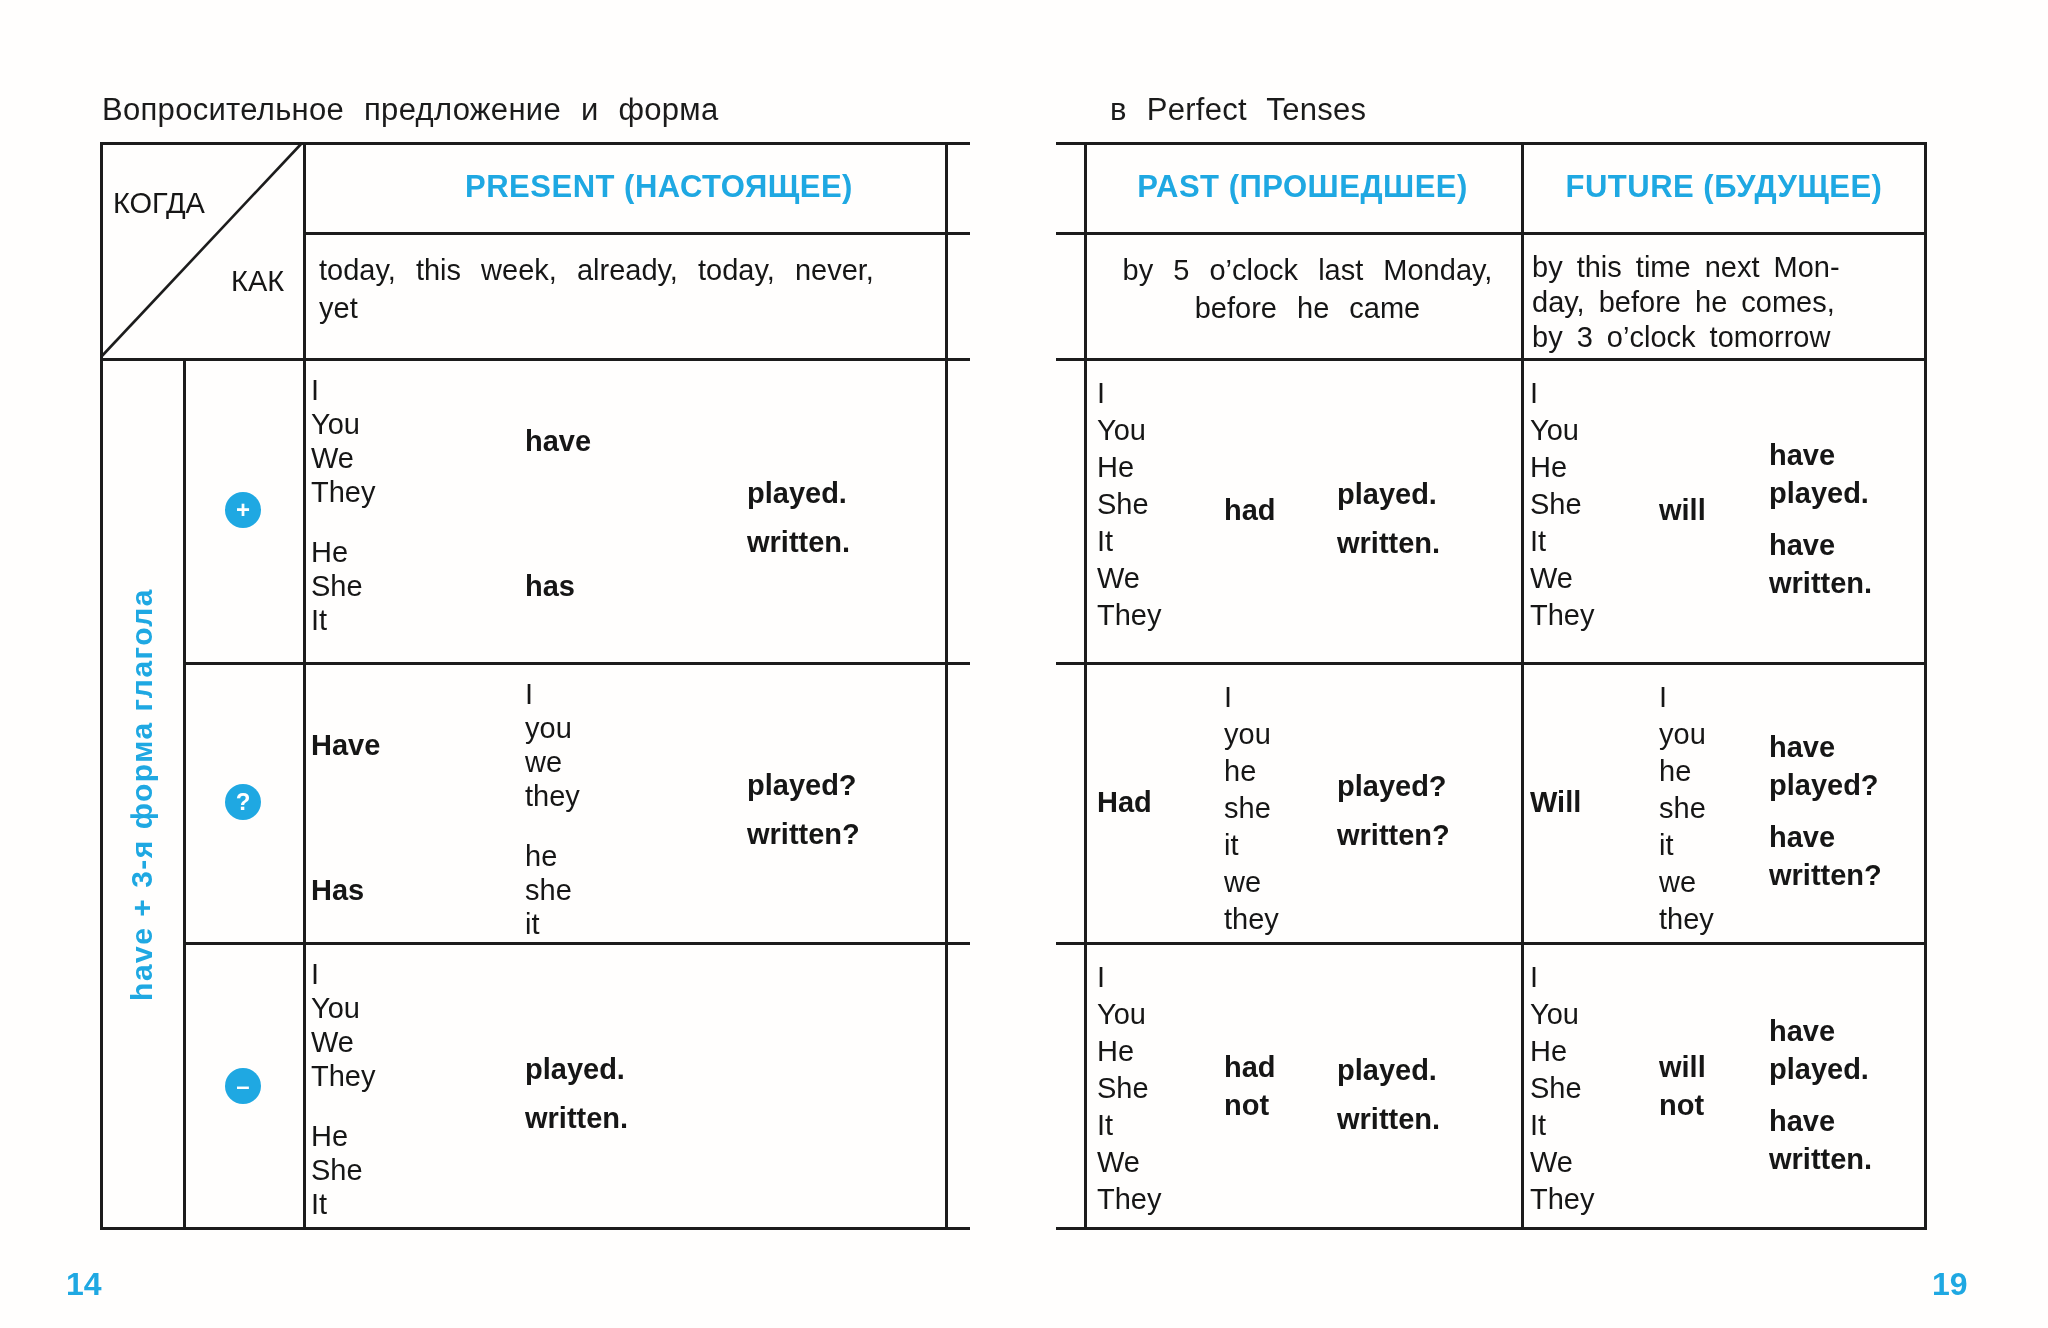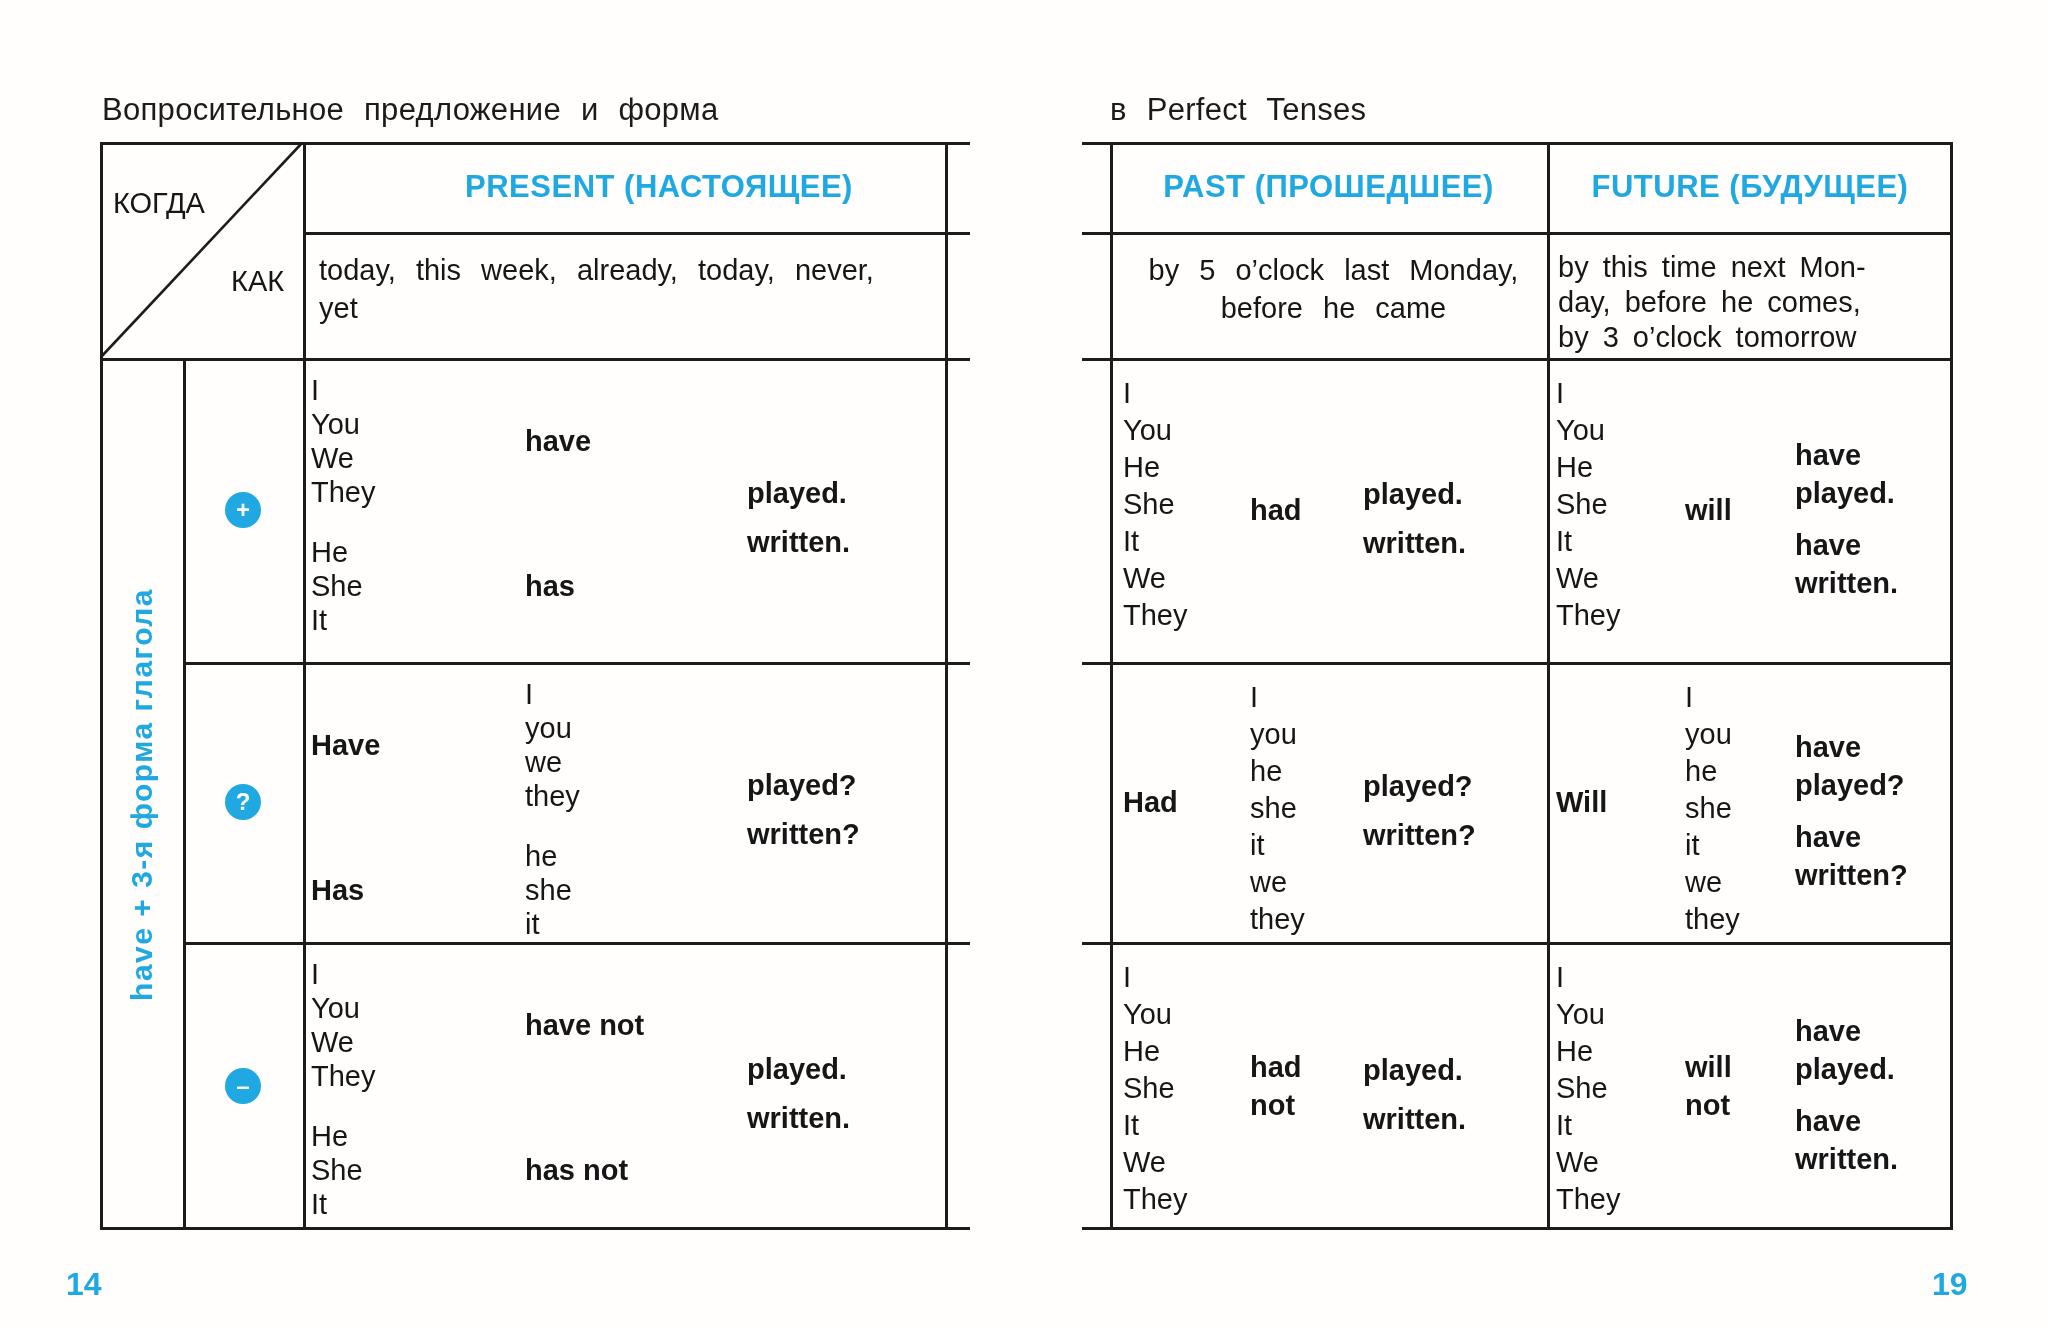--- a/index.html
+++ b/index.html
@@ -168,37 +168,29 @@
       <div class="bc">
         <div class="col colA">
           <div class="pg">I
 You
 We
 They</div>
           <div class="pg">He
 She
 It</div>
         </div>
-        <div class="col colB">
-          <div class="ag ag4">
-              <span class="aux">have not</span>
-            </div>
-          <div class="ag ag3">
-              <span class="aux">has not</span>
-            </div>
-        </div>
         <div class="col colC">
           <div class="forms">played.
 written.</div>
         </div>
       </div>
     </div>
   </div>
 
-  <div class="table rt" style="left:1082px;top:142px;width:871px;height:1088px;">
+  <div class="table rt" style="left:1056px;top:142px;width:871px;height:1088px;">
 
     <div class="hl" style="left:0;top:0;width:871px;"></div>
     <div class="hl" style="left:0;top:90px;width:871px;"></div>
     <div class="hl" style="left:0;top:216px;width:871px;"></div>
     <div class="hl" style="left:0;top:520px;width:871px;"></div>
     <div class="hl" style="left:0;top:800px;width:871px;"></div>
     <div class="hl" style="left:0;top:1085px;width:871px;"></div>
 
     <div class="vl" style="left:28px;top:0;height:1088px;"></div>
     <div class="vl" style="left:465px;top:0;height:1088px;"></div>

